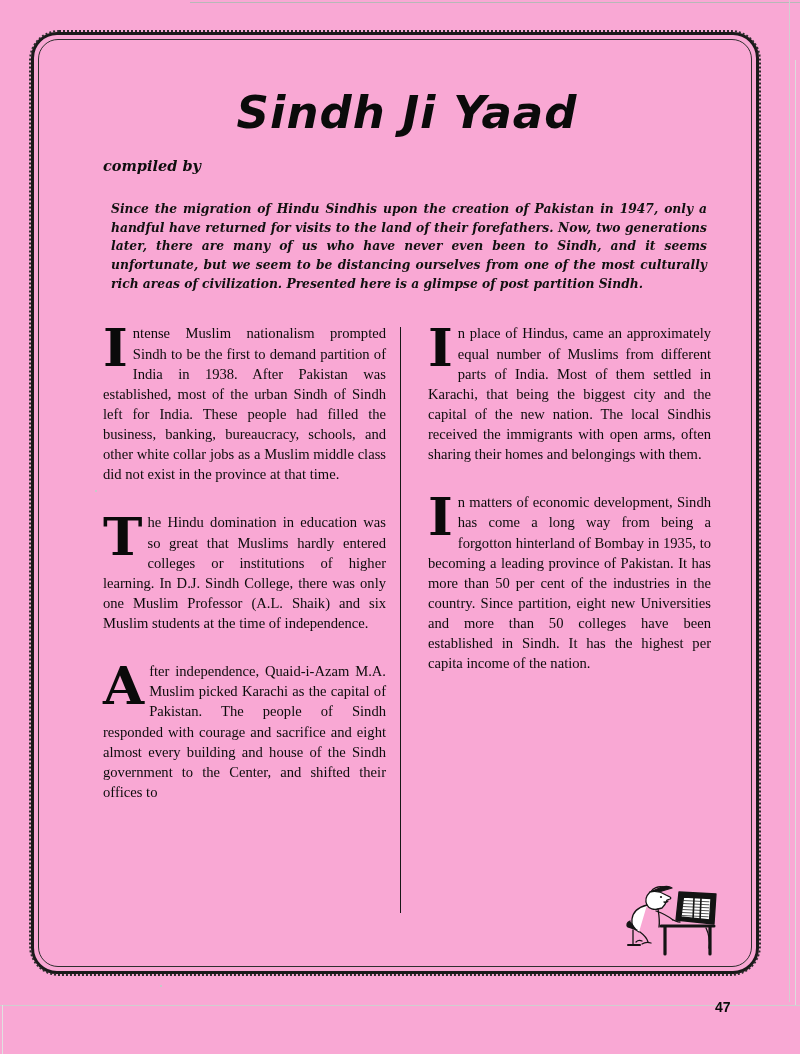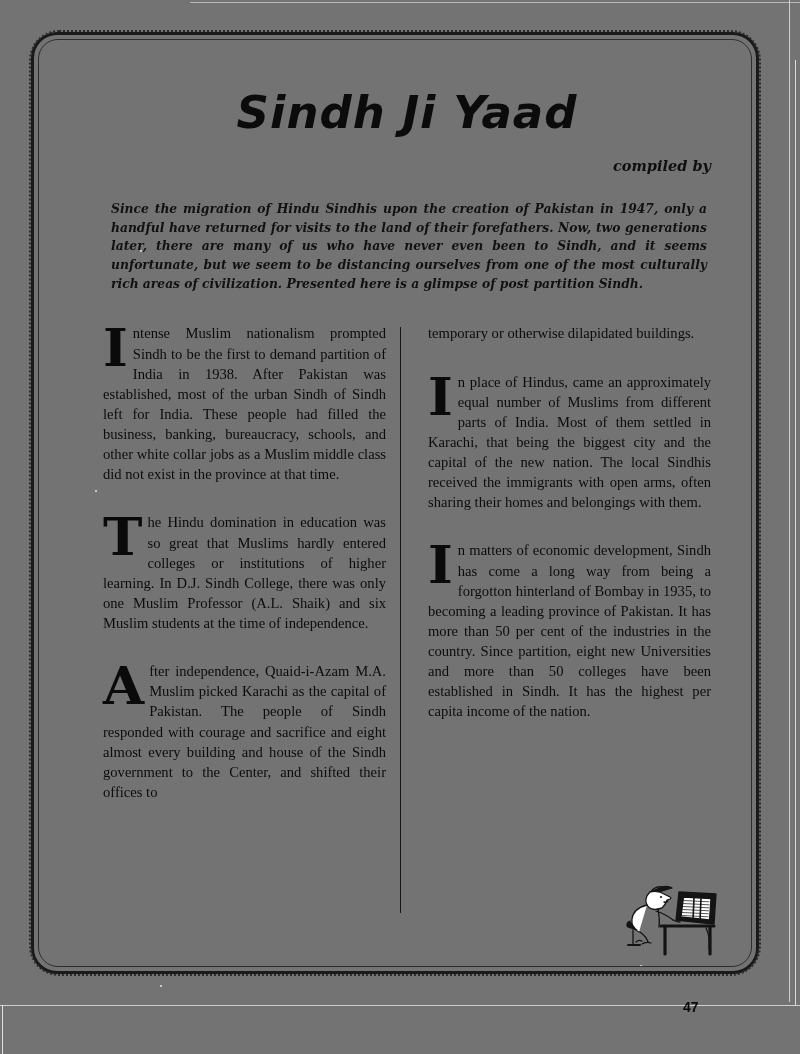--- a/index.html
+++ b/index.html
@@ -8,21 +8,21 @@
     background: #ffffff;
   }
   body {
     font-family: "Liberation Serif", serif;
     color: #000000;
   }
   #page {
     position: relative;
     width: 800px;
     height: 1054px;
-    background: #737373;
+    background: #f9a8d4;
     overflow: hidden;
   }
 
   
   .scan-edge-top {
     position: absolute;
     left: 190px; top: 2px;
     width: 610px; height: 1px;
     background: #b8b8b8;
   }
@@ -89,21 +89,21 @@
     font-family: "DejaVu Sans", sans-serif;
     font-weight: bold;
     font-style: italic;
     font-size: 45px;
     letter-spacing: 1px;
     line-height: 1;
     margin: 18px 0 0 0;
     color: #0b0b0b;
   }
   .byline-wrap {
-    text-align: right;
+    text-align: left;
     margin-top: 20px;
     font-family: "DejaVu Serif", serif;
     font-weight: bold;
     font-style: italic;
     font-size: 14.5px;
     line-height: 1.45;
     color: #0f0f0f;
   }
 
   
@@ -169,21 +169,21 @@
   .cartoon {
     position: absolute;
     left: 503px;
     top: 806px;
     width: 120px;
     height: 80px;
   }
 
   .page-number {
     position: absolute;
-    left: 580px;
+    left: 612px;
     top: 927px;
     font-family: "Liberation Sans", sans-serif;
     font-weight: bold;
     font-size: 14px;
     color: #0a0a0a;
   }
 
   
   .speck {
     position: absolute;
@@ -238,23 +238,20 @@
 
         <p class="para has-cap">
           <span class="dropcap">A</span><span class="first-lines">fter independence, Quaid-i-Azam M.A. Muslim picked Karachi as the capital of</span>
           <span>Pakistan.  The people of Sindh responded with  courage and sacrifice and eight almost every building and house of the Sindh government to the Center, and shifted their  offices to</span>
         </p>
 
       </div>
 
       <div class="col col-right">
 
-        <p class="para">
-          <span>temporary or otherwise dilapidated buildings.</span>
-        </p>
 
         <p class="para has-cap">
           <span class="dropcap">I</span><span class="first-lines">n place of Hindus, came  an approximately equal number of Muslims from different parts of</span>
           <span>India.  Most of them settled in Karachi, that being the biggest city and the capital of the new nation.  The local Sindhis received the immigrants with open arms, often sharing their homes and belongings with them.</span>
         </p>
 
         <p class="para has-cap">
           <span class="dropcap">I</span><span class="first-lines">n matters of economic development, Sindh has come a long way from being a forgotton hinterland of</span>
           <span>Bombay in 1935, to becoming a leading province of Pakistan.  It has more than 50 per cent of the industries in the country.  Since partition, eight new Universities and more than 50 colleges have been established in Sindh. It has the highest per capita income of the nation.</span>
         </p>

